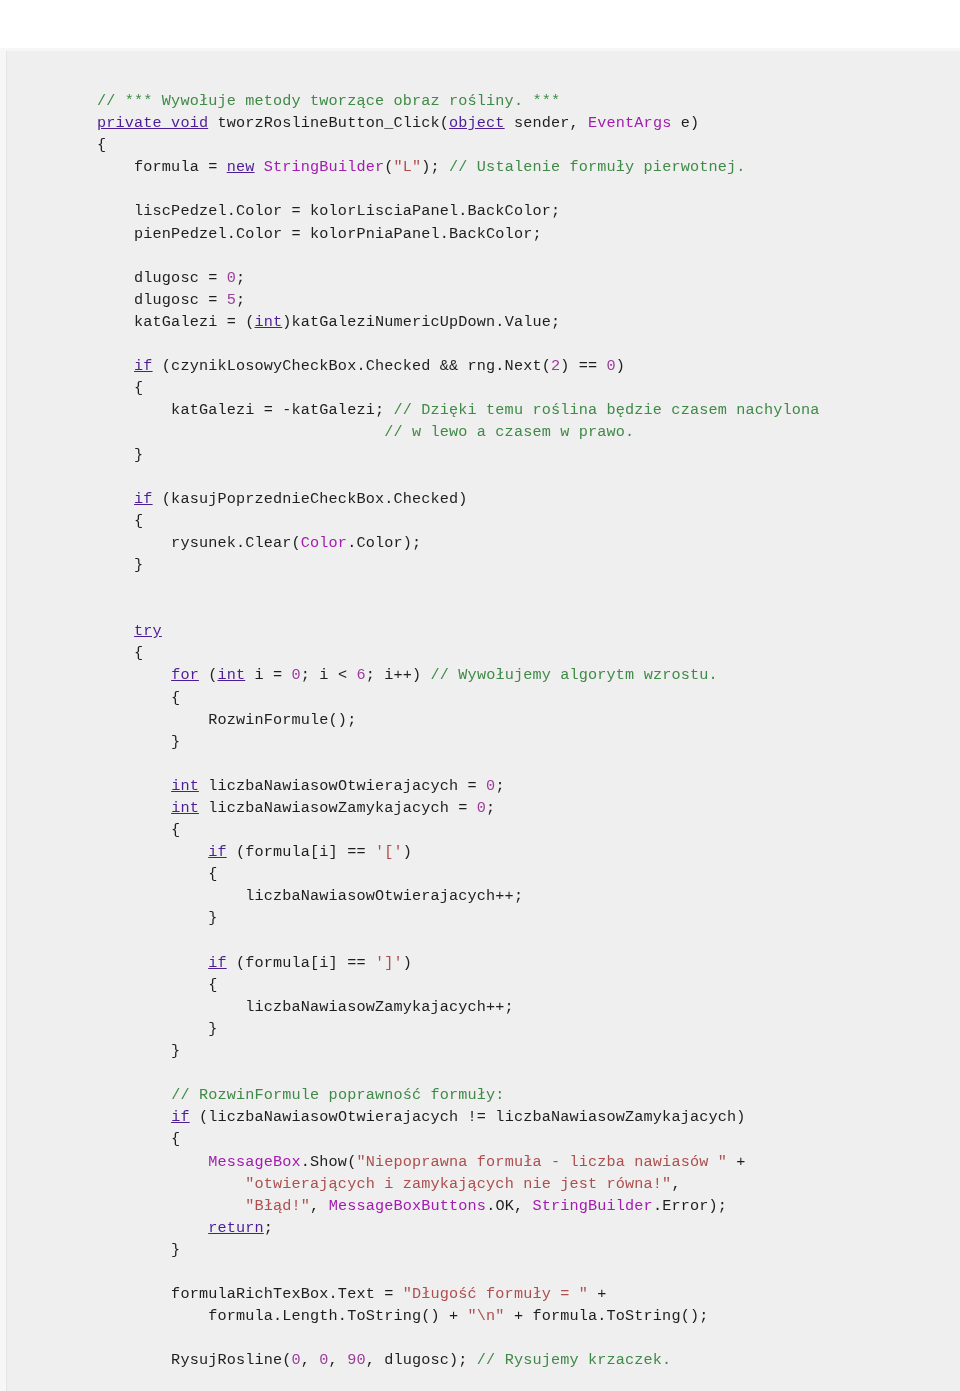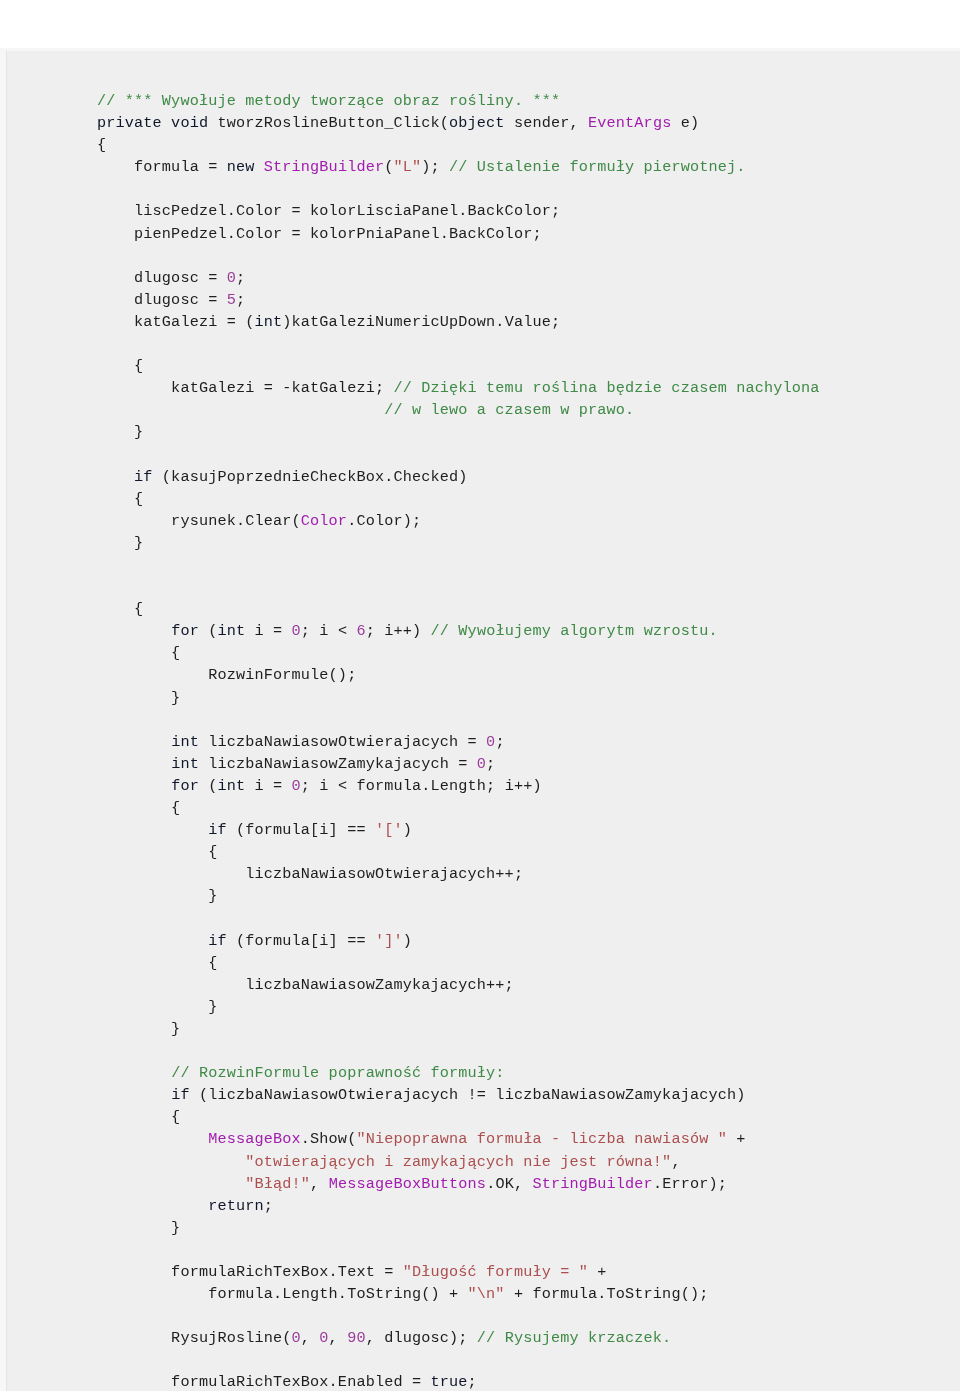--- a/index.html
+++ b/index.html
@@ -49,21 +49,21 @@
   }
   .ln {
     height: 22.1px;
     line-height: 22.1px;
     font-size: 15.2px;
     letter-spacing: 0.15px;
     white-space: pre;
     color: #1e1e1e;
   }
   .cm  { color: #3f8a46; }  
-  .kw  { color: #0f172a; }  
+  .kw  { color: #4c1d95; text-decoration: underline; }  
   .ty  { color: #a21caf; }  
   .st  { color: #ad4f4f; }  
   .nu  { color: #9b3c9b; }  
   .pl  { color: #1e1e1e; }  
 </style>
 </head>
 <body>
 
 <div id="page">
   <div id="left-margin"></div>
@@ -75,40 +75,41 @@
       <div class="ln"><span class="pl">{</span></div>
       <div class="ln"><span class="pl">    formula = </span><span class="kw">new</span><span class="pl"> </span><span class="ty">StringBuilder</span><span class="pl">(</span><span class="st">"L"</span><span class="pl">); </span><span class="cm">// Ustalenie formuły pierwotnej.</span></div>
       <div class="ln"><span class="pl"></span></div>
       <div class="ln"><span class="pl">    liscPedzel.Color = kolorLisciaPanel.BackColor;</span></div>
       <div class="ln"><span class="pl">    pienPedzel.Color = kolorPniaPanel.BackColor;</span></div>
       <div class="ln"><span class="pl"></span></div>
       <div class="ln"><span class="pl">    dlugosc = </span><span class="nu">0</span><span class="pl">;</span></div>
       <div class="ln"><span class="pl">    dlugosc = </span><span class="nu">5</span><span class="pl">;</span></div>
       <div class="ln"><span class="pl">    katGalezi = (</span><span class="kw">int</span><span class="pl">)katGaleziNumericUpDown.Value;</span></div>
       <div class="ln"><span class="pl"></span></div>
+      <div class="ln"><span class="pl">    </span><span class="kw">if</span><span class="pl"> (czynikLosowyCheckBox.Checked &amp;&amp; rng.Next(</span><span class="nu">2</span><span class="pl">) == </span><span class="nu">0</span><span class="pl">)</span></div>
       <div class="ln"><span class="pl">    {</span></div>
       <div class="ln"><span class="pl">        katGalezi = -katGalezi; </span><span class="cm">// Dzięki temu roślina będzie czasem nachylona</span></div>
       <div class="ln"><span class="pl">                               </span><span class="cm">// w lewo a czasem w prawo.</span></div>
       <div class="ln"><span class="pl">    }</span></div>
       <div class="ln"><span class="pl"></span></div>
       <div class="ln"><span class="pl">    </span><span class="kw">if</span><span class="pl"> (kasujPoprzednieCheckBox.Checked)</span></div>
       <div class="ln"><span class="pl">    {</span></div>
       <div class="ln"><span class="pl">        rysunek.Clear(</span><span class="ty">Color</span><span class="pl">.Color);</span></div>
       <div class="ln"><span class="pl">    }</span></div>
       <div class="ln"><span class="pl"></span></div>
       <div class="ln"><span class="pl"></span></div>
+      <div class="ln"><span class="pl">    </span><span class="kw">try</span></div>
       <div class="ln"><span class="pl">    {</span></div>
       <div class="ln"><span class="pl">        </span><span class="kw">for</span><span class="pl"> (</span><span class="kw">int</span><span class="pl"> i = </span><span class="nu">0</span><span class="pl">; i &lt; </span><span class="nu">6</span><span class="pl">; i++) </span><span class="cm">// Wywołujemy algorytm wzrostu.</span></div>
       <div class="ln"><span class="pl">        {</span></div>
       <div class="ln"><span class="pl">            RozwinFormule();</span></div>
       <div class="ln"><span class="pl">        }</span></div>
       <div class="ln"><span class="pl"></span></div>
       <div class="ln"><span class="pl">        </span><span class="kw">int</span><span class="pl"> liczbaNawiasowOtwierajacych = </span><span class="nu">0</span><span class="pl">;</span></div>
       <div class="ln"><span class="pl">        </span><span class="kw">int</span><span class="pl"> liczbaNawiasowZamykajacych = </span><span class="nu">0</span><span class="pl">;</span></div>
-      <div class="ln"><span class="pl">        </span><span class="kw">for</span><span class="pl"> (</span><span class="kw">int</span><span class="pl"> i = </span><span class="nu">0</span><span class="pl">; i &lt; formula.Length; i++)</span></div>
       <div class="ln"><span class="pl">        {</span></div>
       <div class="ln"><span class="pl">            </span><span class="kw">if</span><span class="pl"> (formula[i] == </span><span class="st">'['</span><span class="pl">)</span></div>
       <div class="ln"><span class="pl">            {</span></div>
       <div class="ln"><span class="pl">                liczbaNawiasowOtwierajacych++;</span></div>
       <div class="ln"><span class="pl">            }</span></div>
       <div class="ln"><span class="pl"></span></div>
       <div class="ln"><span class="pl">            </span><span class="kw">if</span><span class="pl"> (formula[i] == </span><span class="st">']'</span><span class="pl">)</span></div>
       <div class="ln"><span class="pl">            {</span></div>
       <div class="ln"><span class="pl">                liczbaNawiasowZamykajacych++;</span></div>
       <div class="ln"><span class="pl">            }</span></div>

